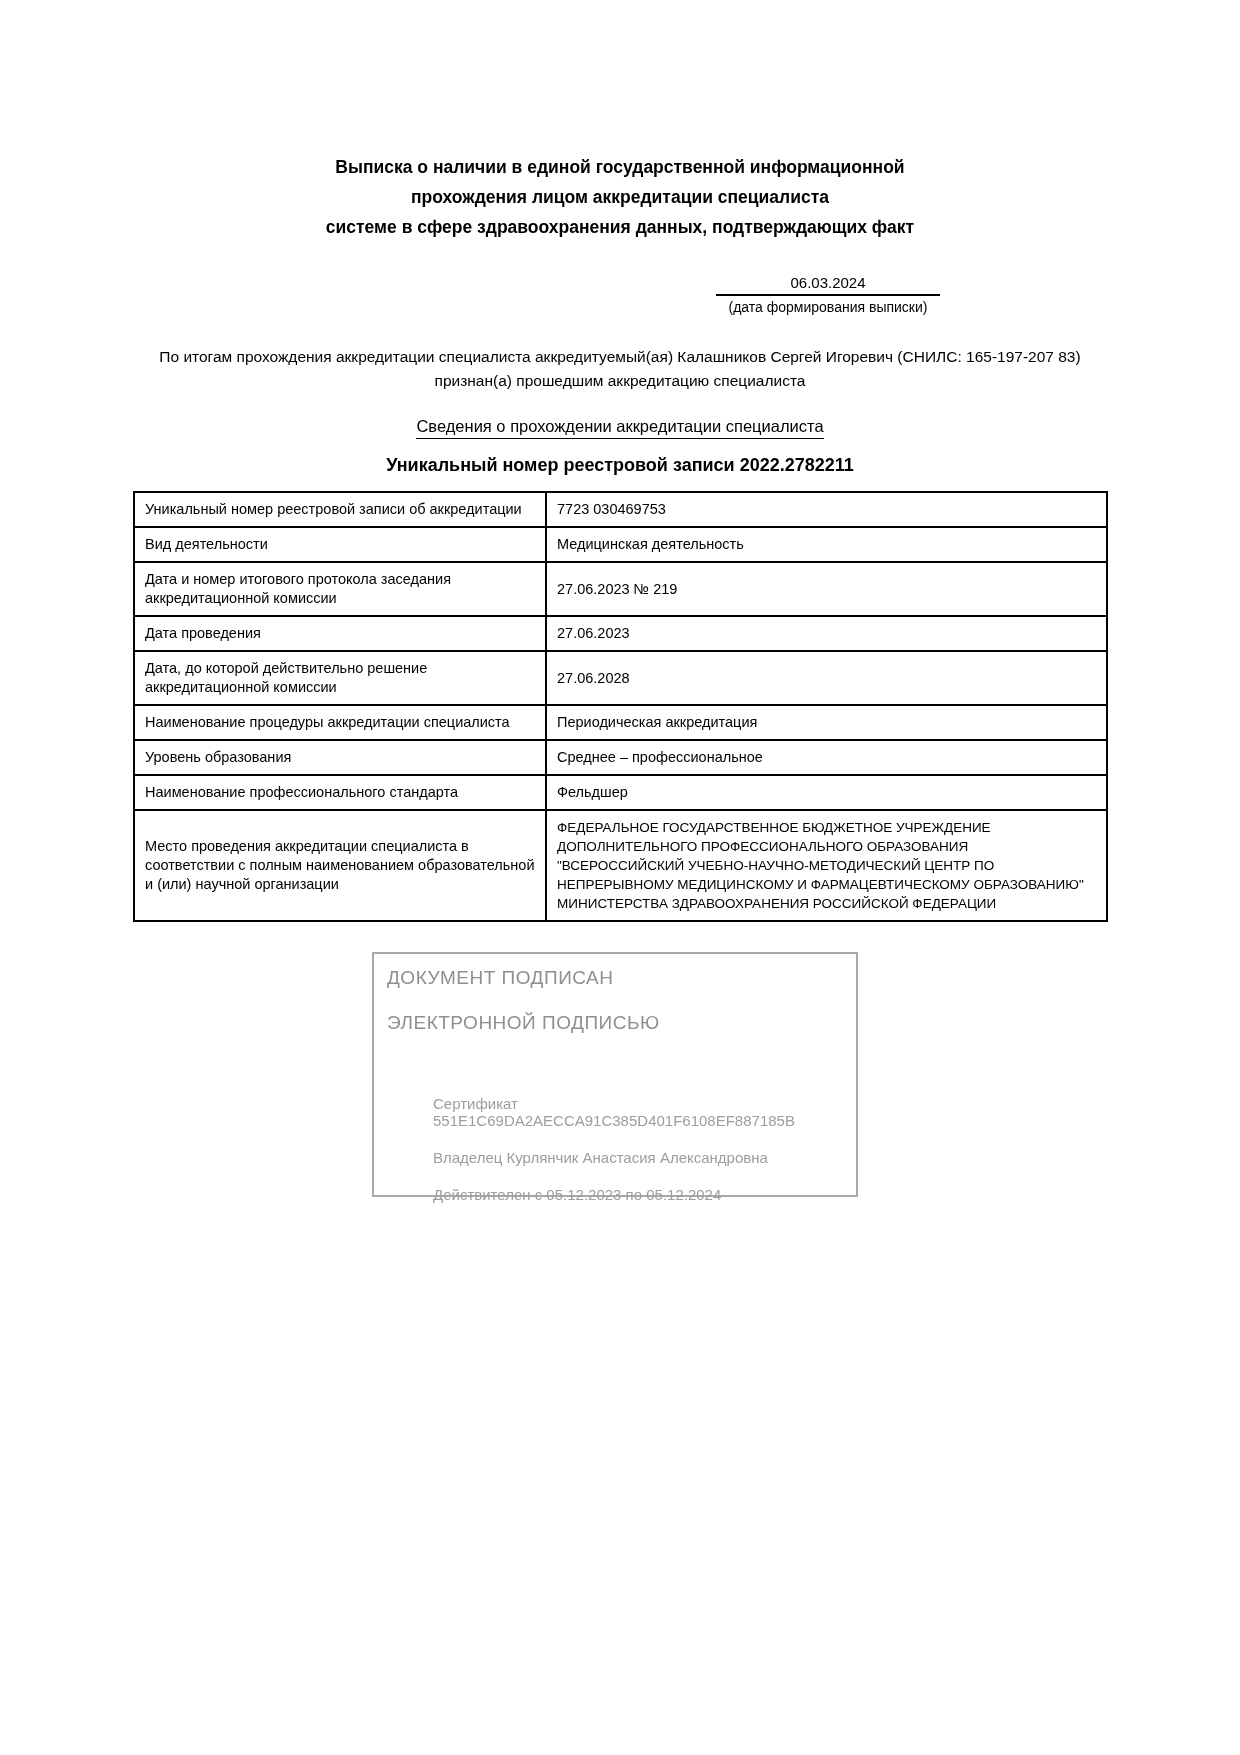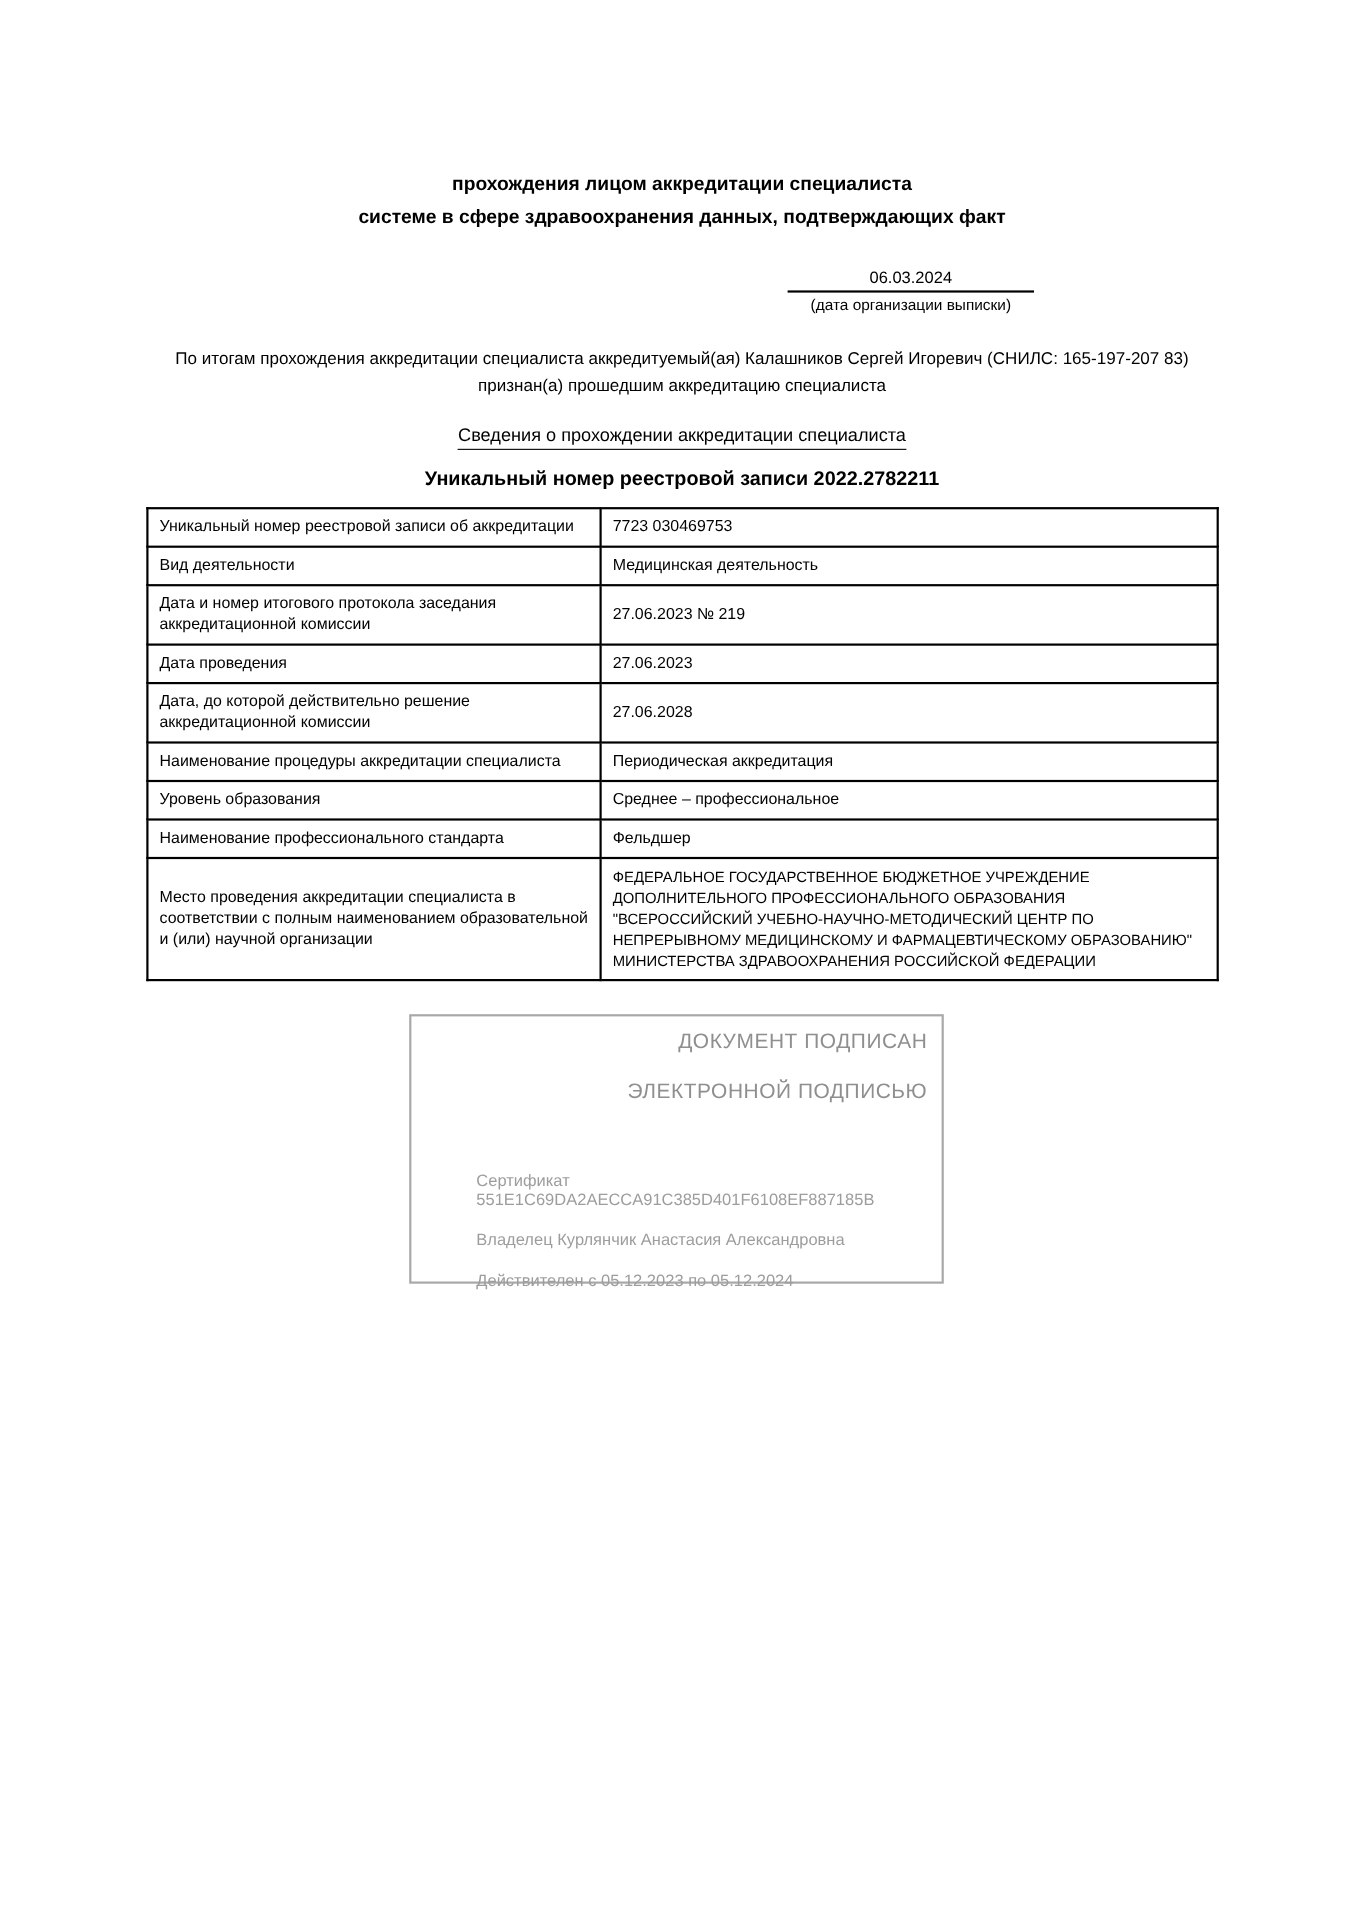--- a/index.html
+++ b/index.html
@@ -91,21 +91,21 @@
   
   .sig-box {
     box-sizing: border-box;
     margin: 30px 0 0 372px;
     width: 486px;
     height: 245px;
     border: 2px solid var(--sig-border, #a8a8a8);
     padding: 14px 13px 0 13px;
   }
   .sig-title {
-    text-align: right;
+    text-align: left;
     font-size: 19px;
     letter-spacing: 0.5px;
     color: var(--sig-title-color, #8f8f8f);
     line-height: 20px;
   }
   .sig-title2 { margin-top: 25px; }
   .sig-cert, .sig-owner, .sig-valid {
     font-size: 15px;
     line-height: 17px;
     color: var(--sig-body-color, #9d9d9d);
@@ -114,27 +114,28 @@
   .sig-cert  { margin-top: 62px; }
   .sig-owner { margin-top: 20px; }
   .sig-valid { margin-top: 20px; }
 </style>
 </head>
 <body>
 
 <div class="doc">
 
   <div class="title">
+    <div>Выписка о наличии в единой государственной информационной</div>
     <div>прохождения лицом аккредитации специалиста</div>
     <div>системе в сфере здравоохранения данных, подтверждающих факт</div>
   </div>
 
   <div class="date-wrap">
     <span class="date-value">06.03.2024</span>
-    <div class="date-caption">(дата организации выписки)</div>
+    <div class="date-caption">(дата формирования выписки)</div>
   </div>
 
   <div class="intro">
     <div>По итогам прохождения аккредитации специалиста аккредитуемый(ая) Калашников Сергей Игоревич (СНИЛС: 165-197-207 83)</div>
     <div>признан(а) прошедшим аккредитацию специалиста</div>
   </div>
 
   <div class="section-heading-wrap">
     <span class="section-heading">Сведения о прохождении аккредитации специалиста</span>
   </div>

